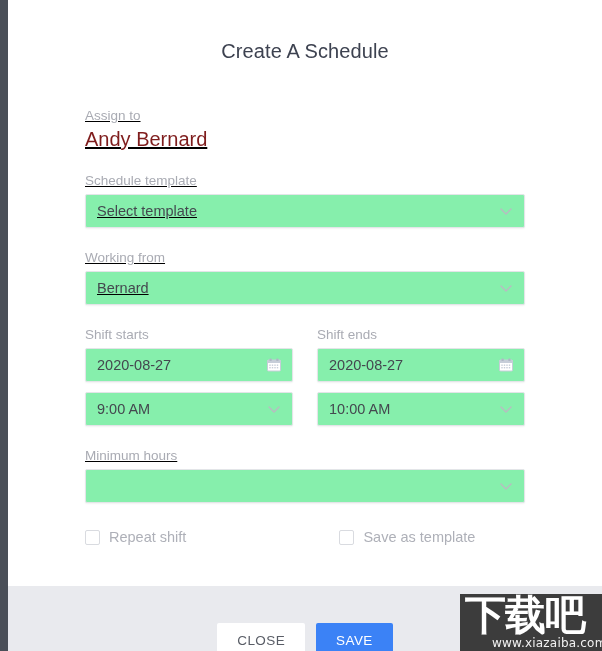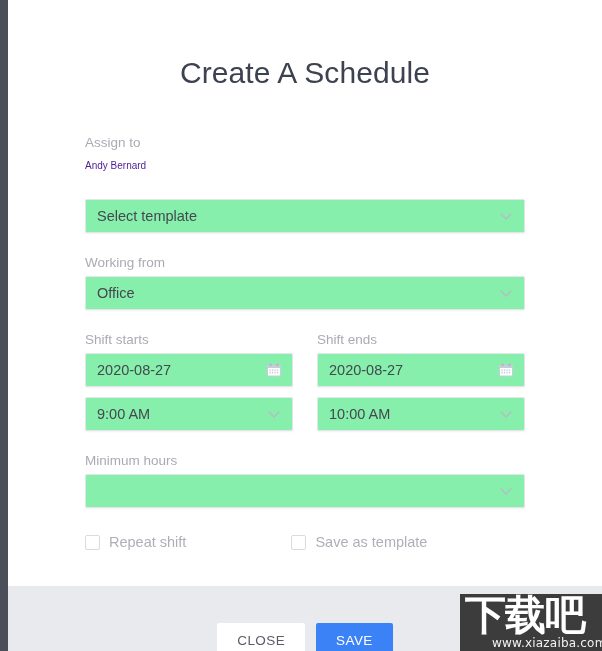--- a/index.html
+++ b/index.html
@@ -34,48 +34,48 @@
   }
 
   .modal-body {
     flex: 1 1 auto;
     padding: 0;
     position: relative;
   }
 
   .modal-title {
     text-align: center;
-    font-size: 30px;
+    font-size: 20px;
     font-weight: 400;
     color: #3d4250;
     letter-spacing: 0.1px;
-    padding-top: 56px;
+    padding-top: 40px;
     padding-bottom: 0;
   }
 
   .form {
     padding: 0 77px 0 77px;
     margin-top: 44px;
   }
 
   .field-label {
     font-size: 13.5px;
     color: #a9abb3;
     font-weight: 400;
     margin-bottom: 5px;
     line-height: 17px;
   }
 
   .assign-name {
-    font-size: 10px;
-    color: #4c1d95;
+    font-size: 20px;
+    color: #7f1d1d;
     line-height: 20px;
   }
 
-  .group { margin-bottom: 21px; }
+  .group { margin-bottom: 21px; text-decoration: underline; }
   .group.assign { margin-bottom: 23px; }
 
   .control {
     position: relative;
     height: 34px;
     background: #86efac;
     border: 1px solid #e3e5e8;
     border-radius: 2px;
     box-shadow: 0 1px 2px rgba(0,0,0,0.055);
     display: flex;
@@ -116,20 +116,21 @@
     gap: 24px;
     margin-bottom: 21px;
   }
   .row2 .col { flex: 1 1 0; min-width: 0; }
   .row2 .col .control + .control { margin-top: 10px; }
 
   .checks {
     display: flex;
     align-items: center;
     margin-top: 26px;
+    gap: 48px;
   }
   .check {
     display: flex;
     align-items: center;
   }
   .check + .check { margin-left: 105px; justify-content: space-between; }
   .checkbox {
     width: 15px;
     height: 15px;
     border: 1px solid #d9dbe0;
@@ -218,34 +219,35 @@
     <div class="modal-title">Create A Schedule</div>
 
     <div class="form">
 
       <div class="group assign">
         <div class="field-label">Assign to</div>
         <div class="assign-name">Andy Bernard</div>
       </div>
 
       <div class="group">
+        <div class="field-label">Schedule template</div>
         <div class="control">
           <span class="value">Select template</span>
           <span class="chevron">
             <svg viewBox="0 0 14 14" width="14" height="14">
                 <path d="M2 5 L7 10 L12 5" fill="none" stroke="#b9bbc1" stroke-width="1.4" stroke-linecap="round" stroke-linejoin="round"></path>
               </svg>
           </span>
         </div>
       </div>
 
       <div class="group">
         <div class="field-label">Working from</div>
         <div class="control">
-          <span class="value">Office</span>
+          <span class="value">Bernard</span>
           <span class="chevron">
             <svg viewBox="0 0 14 14" width="14" height="14">
                 <path d="M2 5 L7 10 L12 5" fill="none" stroke="#b9bbc1" stroke-width="1.4" stroke-linecap="round" stroke-linejoin="round"></path>
               </svg>
           </span>
         </div>
       </div>
 
       <div class="row2">
 

